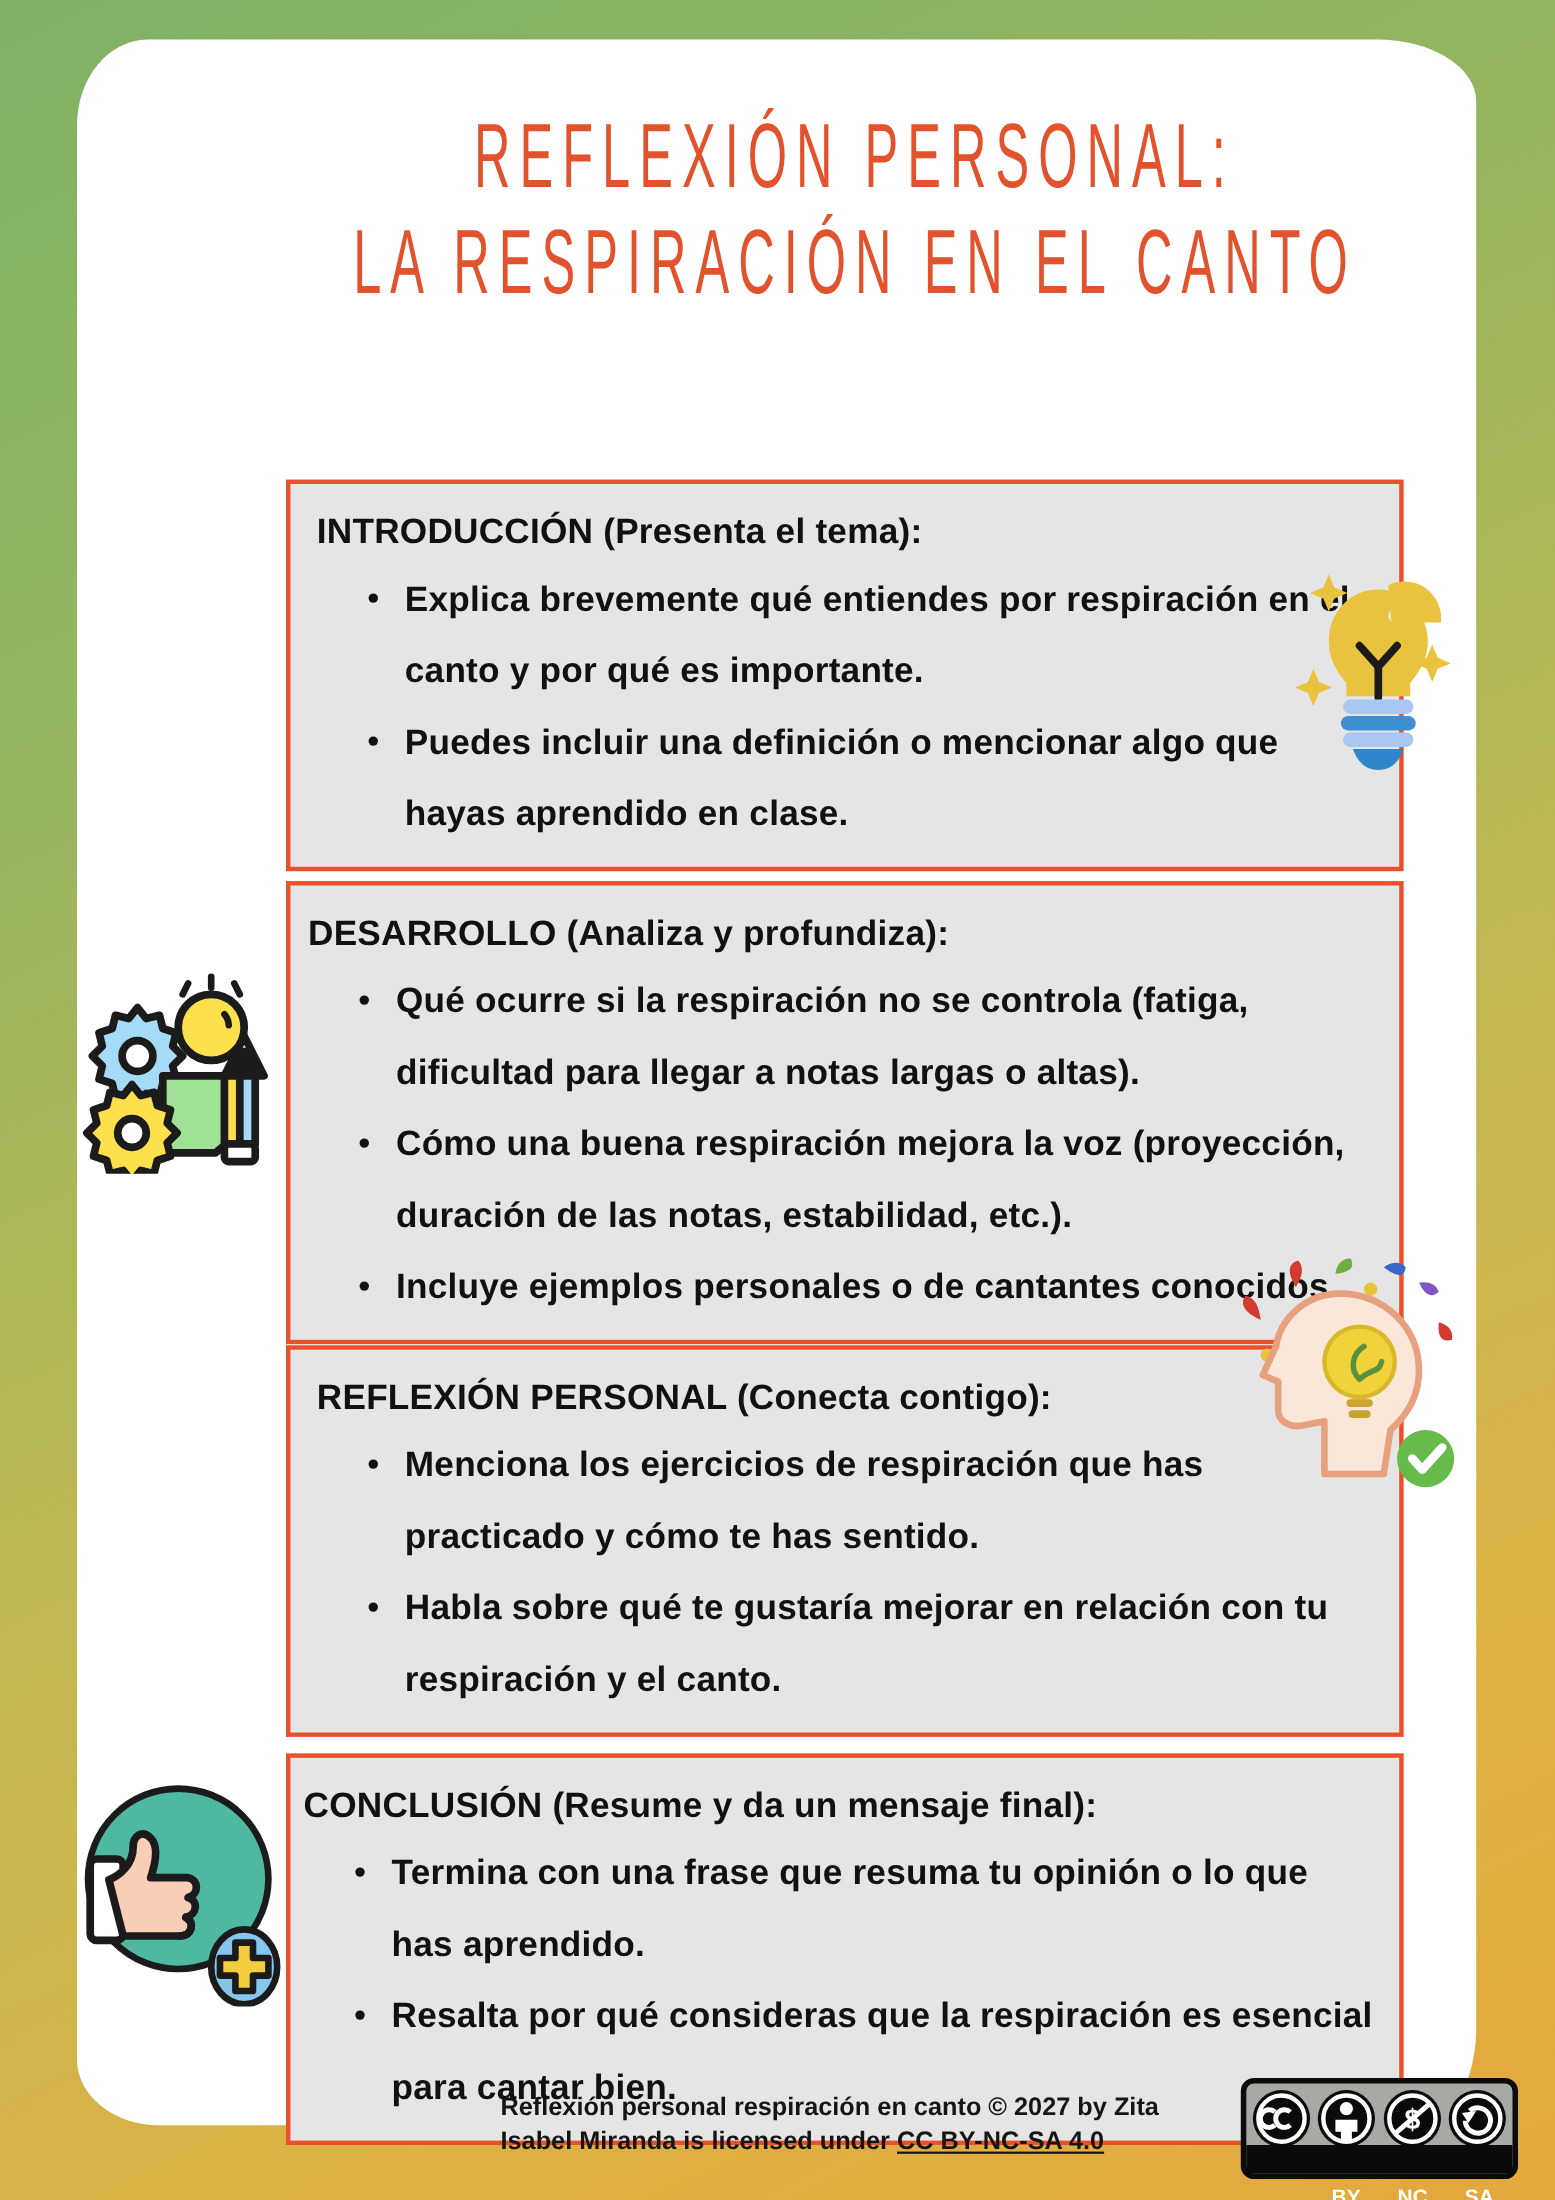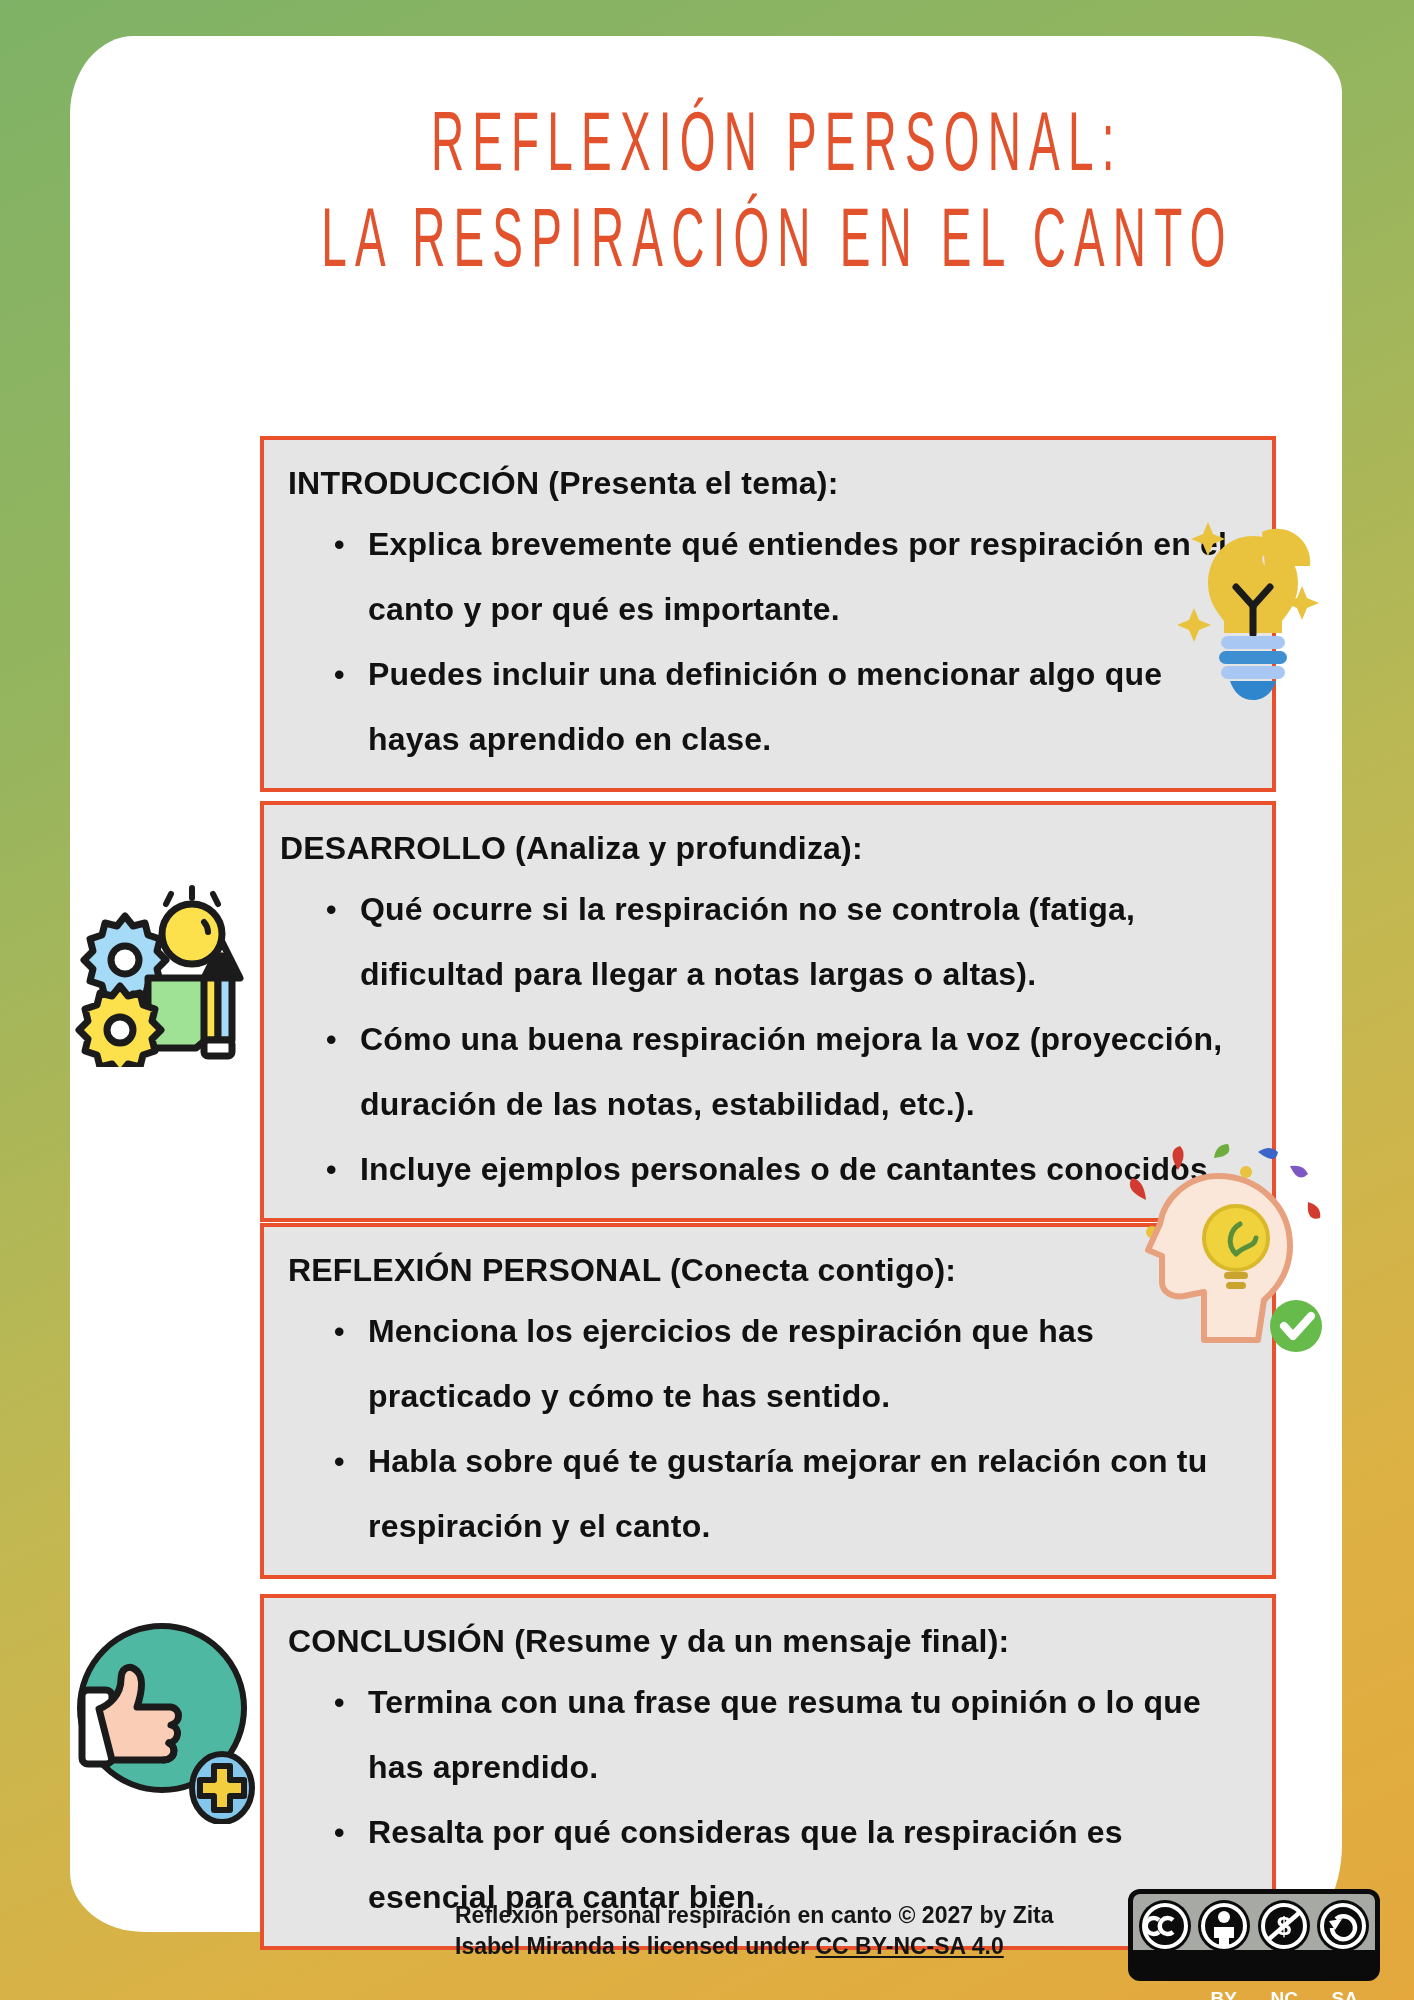--- a/index.html
+++ b/index.html
@@ -35,21 +35,21 @@
   .callout li{
     position:relative;padding-left:36px;
     font-size:32px;font-weight:700;line-height:65px;letter-spacing:.2px;
   }
   .callout li::before{
     content:"•";position:absolute;left:2px;top:0;font-size:30px;
   }
   .s0{top:400px;min-height:300px;}
   .s1{top:765px;min-height:372px;padding-left:16px;}
   .s2{top:1187px;min-height:304px;}
-  .s3{top:1558px;min-height:305px;}
+  .s3{top:1558px;min-height:305px;padding-left:12px;}
   
   .deco{position:absolute;z-index:5;}
   
   .footer-text{
     position:absolute;left:455px;top:1900px;width:680px;z-index:6;
     font-size:23px;font-weight:700;color:#151515;line-height:31px;
   }
   .footer-text a{color:#151515;}
   .cc-badge{
     position:absolute;left:1128px;top:1889px;width:252px;height:92px;z-index:6;

